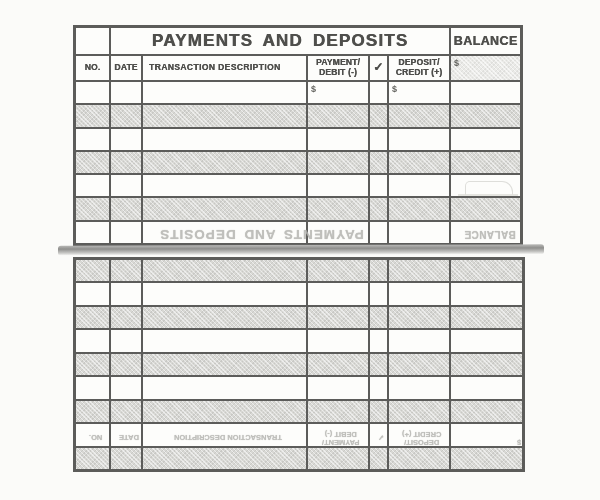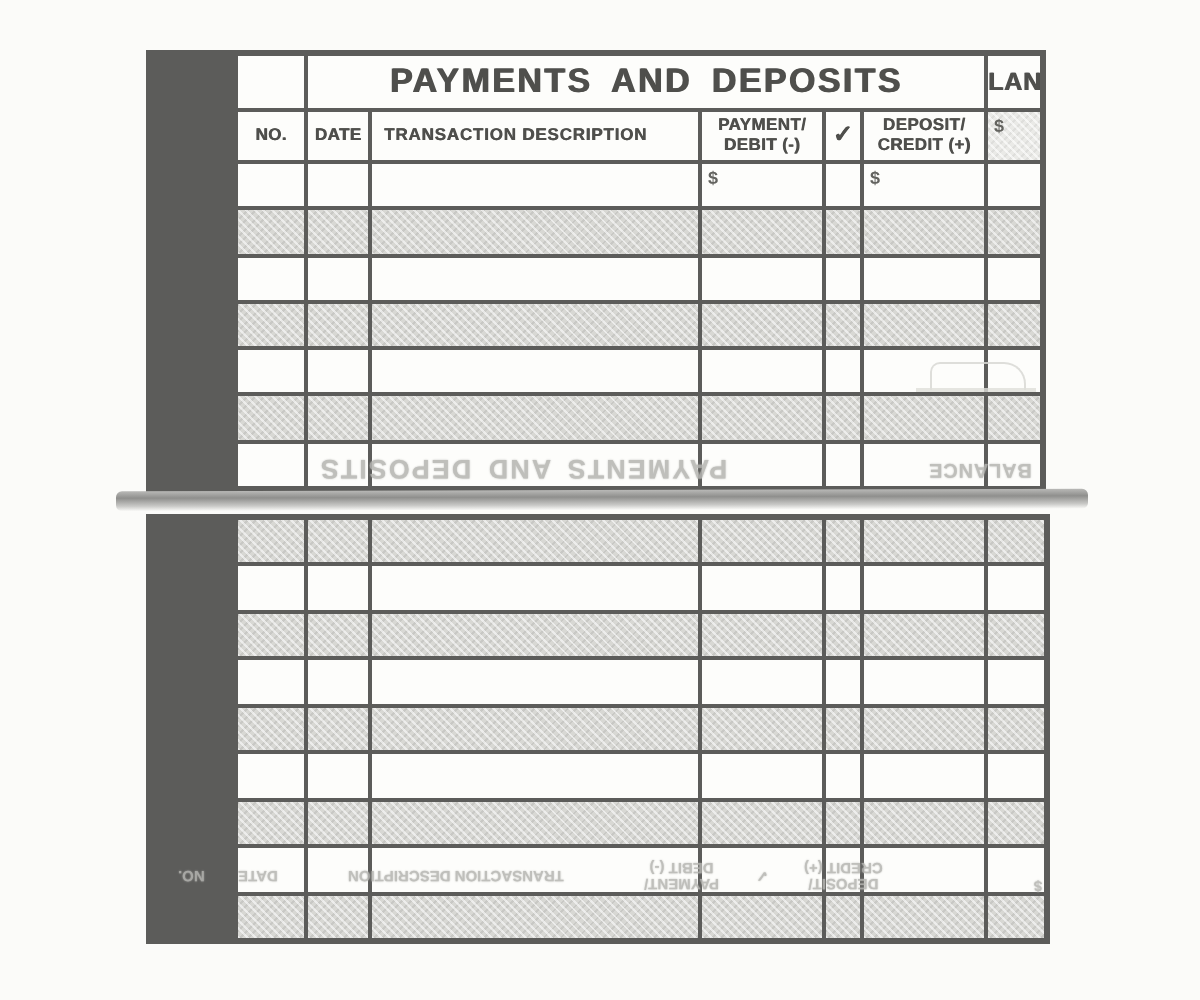--- a/index.html
+++ b/index.html
@@ -12,21 +12,20 @@
 
   
   .register{
     position:absolute;
     background:var(--line);
     border:3px solid var(--line);
     display:grid;
     grid-template-columns:33px 30px 163px 60px 17px 60px 1fr;
     gap:2px;
     box-sizing:border-box;
-    padding-left:43px;
   }
   .register-top{
     left:73px;top:25px;width:450px;height:221px;
     grid-template-rows:26px 24px;
     grid-auto-rows:1fr;
   }
   .register-bottom{
     left:73px;top:257px;width:452px;height:215px;
     grid-auto-rows:1fr;
   }

